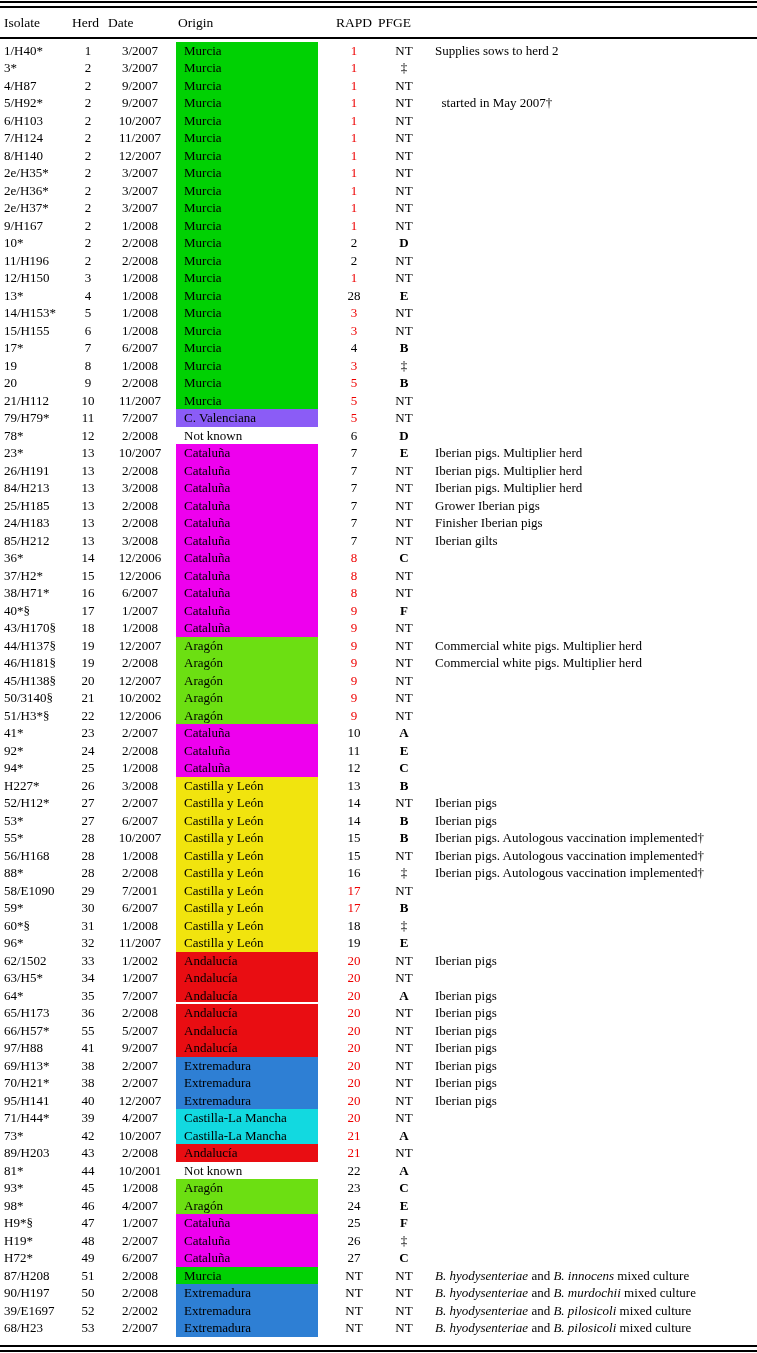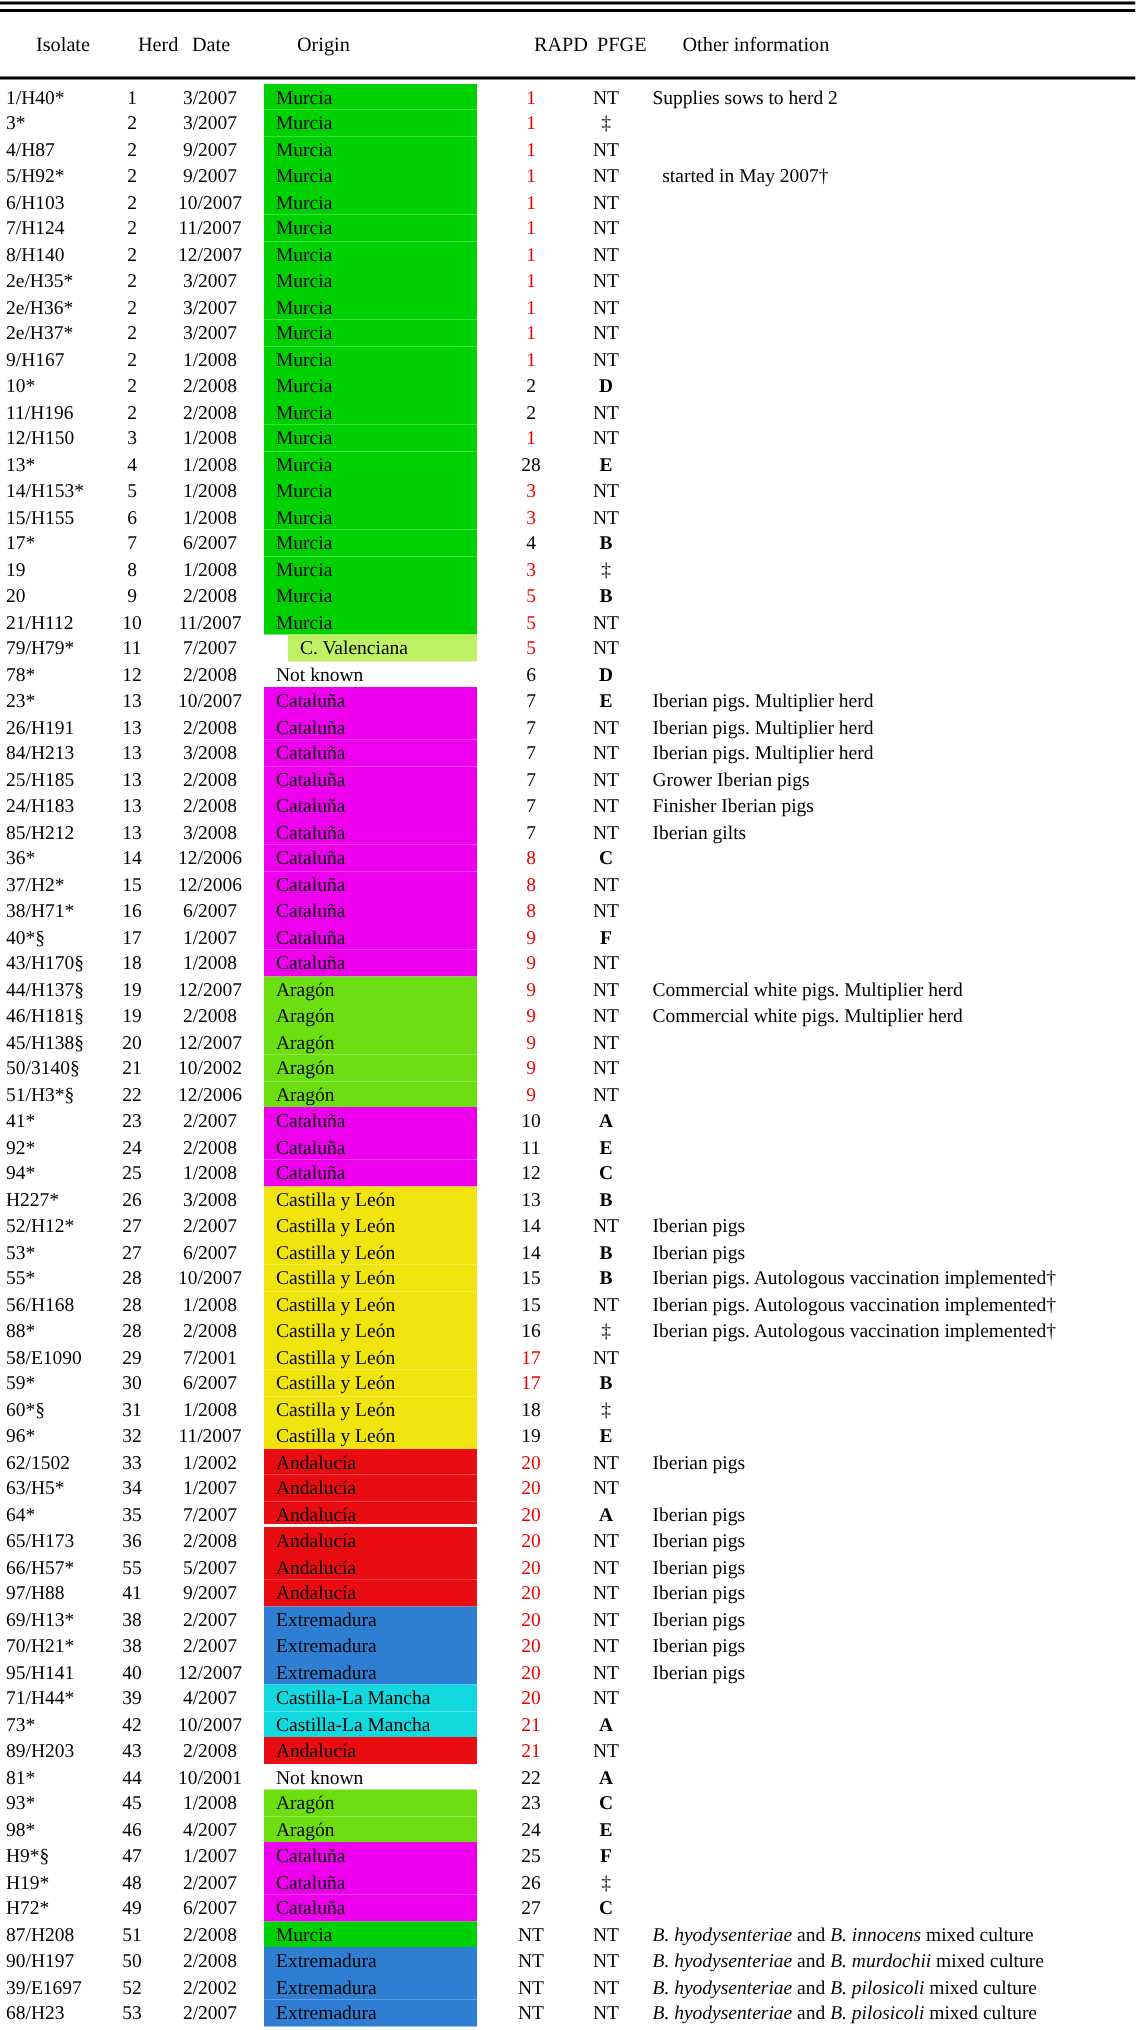--- a/index.html
+++ b/index.html
@@ -8,21 +8,21 @@
     font-family:"Liberation Serif","DejaVu Serif",serif;
     overflow:hidden;
   }
   .page{padding-top:1px;}
   .rule-double{height:7px;border-top:2px solid #000;border-bottom:2px solid #000;box-sizing:border-box;}
   .rule-single{height:1.5px;background:#000;margin-bottom:3px;}
   .grid{
     display:grid;
     grid-template-columns:72px 32px 72px 142px 12px 48px 52px 1fr;
   }
-  .hrow{height:43px;align-items:center;font-size:13.5px;margin-left:20px;}
+  .hrow{height:29px;align-items:center;font-size:13.5px;}
   .hrow .hc{white-space:nowrap;overflow:visible;}
   .hc-isolate{padding-left:4px;}
   .hc-herd{padding-left:0;}
   .hc-date{padding-left:4px;}
   .hc-origin{padding-left:2px;}
   .hc-rapd{text-align:center;}
   .hc-pfge{text-align:left;}
   .hc-other{padding-left:5px;}
   .row{height:17.5px;line-height:17.5px;font-size:13px;}
   .c{overflow:hidden;white-space:nowrap;}
@@ -45,21 +45,20 @@
 <div class="page">
   <div class="rule-double"></div>
   <div class="grid hrow">
     <div class="hc hc-isolate">Isolate</div>
     <div class="hc hc-herd">Herd</div>
     <div class="hc hc-date">Date</div>
     <div class="hc hc-origin">Origin</div>
     <div class="hc"></div>
     <div class="hc hc-rapd">RAPD</div>
     <div class="hc hc-pfge">PFGE</div>
-    <div class="hc hc-other">Other information</div>
   </div>
   <div class="rule-single"></div>
   <div id="rows">
       <div class="grid row">
         <div class="c c-isolate">1/H40*</div>
         <div class="c c-herd">1</div>
         <div class="c c-date">3/2007</div>
         <div class="c c-origin" style="background: rgb(0, 209, 3);">Murcia</div>
         <div class="c c-spacer"></div>
         <div class="c c-rapd rapd-red">1</div>
@@ -261,21 +260,21 @@
         <div class="c c-origin" style="background: rgb(0, 209, 3);">Murcia</div>
         <div class="c c-spacer"></div>
         <div class="c c-rapd rapd-red">5</div>
         <div class="c c-pfge">NT</div>
         <div class="c c-other"></div>
       </div>
       <div class="grid row">
         <div class="c c-isolate">79/H79*</div>
         <div class="c c-herd">11</div>
         <div class="c c-date">7/2007</div>
-        <div class="c c-origin" style="background: #bef264; margin-left: 16px;">C. Valenciana</div>
+        <div class="c c-origin" style="background: #8b5cf6;">C. Valenciana</div>
         <div class="c c-spacer"></div>
         <div class="c c-rapd rapd-red">5</div>
         <div class="c c-pfge">NT</div>
         <div class="c c-other"></div>
       </div>
       <div class="grid row">
         <div class="c c-isolate">78*</div>
         <div class="c c-herd">12</div>
         <div class="c c-date">2/2008</div>
         <div class="c c-origin">Not known</div>

